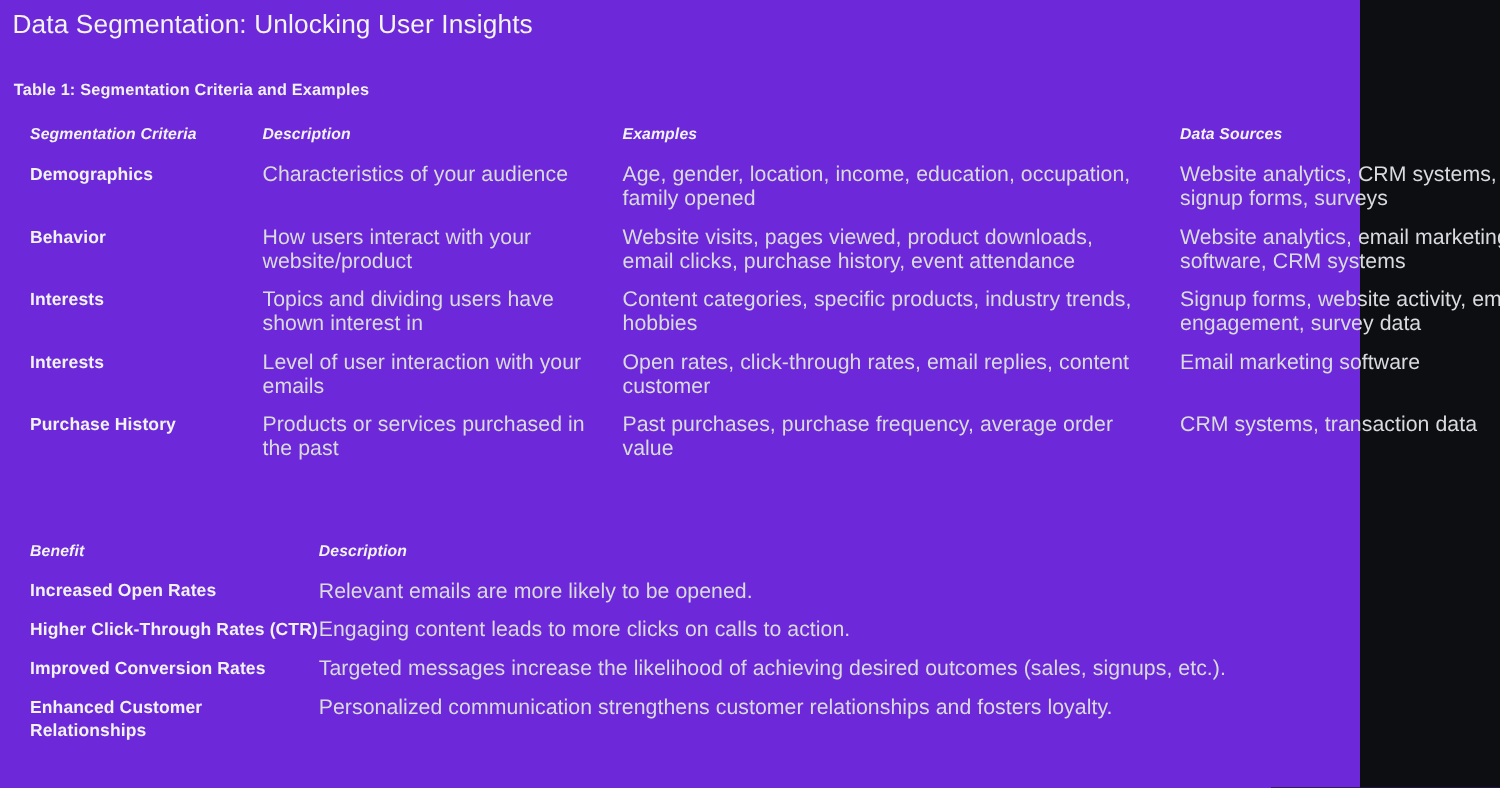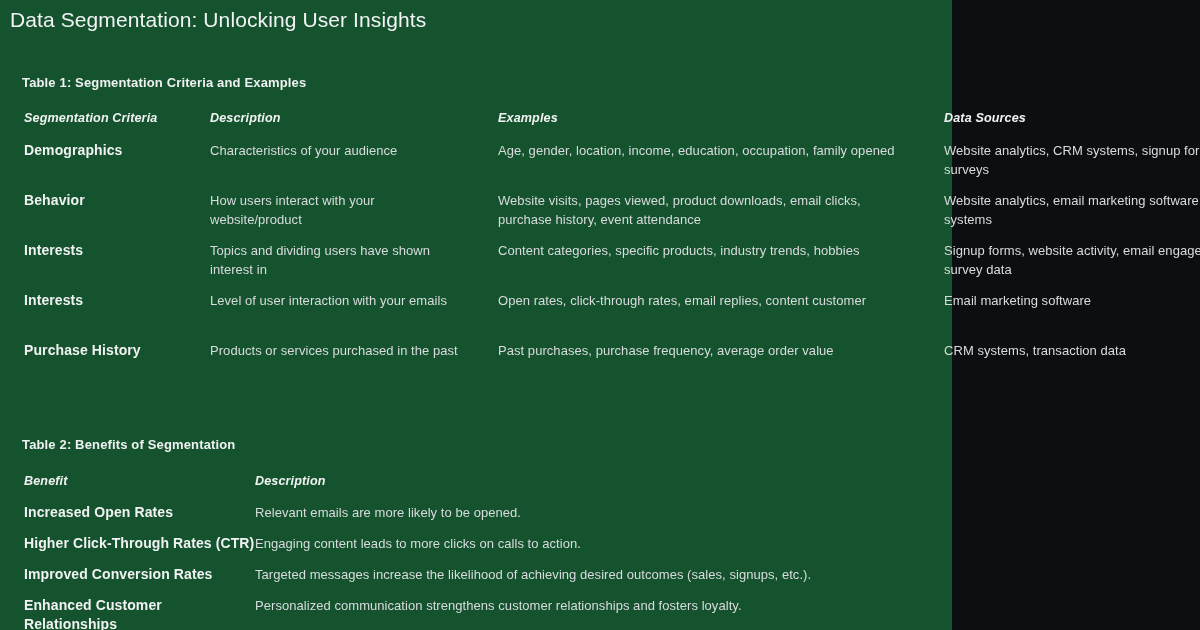--- a/index.html
+++ b/index.html
@@ -12,23 +12,23 @@
     width: 1200px;
     height: 630px;
     overflow: hidden;
     font-family: "Liberation Sans", sans-serif;
     color: #d9dbde;
     -webkit-font-smoothing: antialiased;
   }
 
   .page {
     position: relative;
-    width: 952px;
+    width: 1088px;
     height: 630px;
-    background: #14532d;
+    background: #6d28d9;
     box-sizing: border-box;
     padding: 0 10px;
   }
 
   
   .page-title {
     margin: 0;
     padding-top: 7px;
     font-size: 21px;
     font-weight: 400;
@@ -45,21 +45,21 @@
     color: #dadcdf;
     letter-spacing: 0.05px;
   }
 
   
   .table-block { margin: 0; }
   #table1-block { padding-top: 29px; }
   #table2-block { padding-top: 33px; }
 
   .table-caption {
-    margin: 12px;
+    margin: 1px;
     font-size: 13px;
     font-weight: 700;
     line-height: 17px;
     color: #f0f1f2;
     letter-spacing: 0.15px;
   }
 
   table {
     border-collapse: collapse;
     border-spacing: 0;
@@ -81,21 +81,21 @@
     font-size: 12.6px;
     font-weight: 700;
     line-height: 17px;
     color: #f1f2f3;
     letter-spacing: 0.12px;
     padding-bottom: 14px;
     font-style: italic;
   }
 
   td {
-    font-size: 13px;
+    font-size: 17px;
     line-height: 19px;
     color: #d9dbde;
     letter-spacing: 0.05px;
     padding-bottom: 12px;
   }
 
   td.rowhead {
     font-weight: 700;
     color: #f1f2f3;
     font-size: 14px;
@@ -167,21 +167,20 @@
           <td class="c1 rowhead">Purchase History</td>
           <td class="c2">Products or services purchased in the past</td>
           <td class="c3">Past purchases, purchase frequency, average order value</td>
           <td class="c4">CRM systems, transaction data</td>
         </tr>
       </tbody>
     </table>
   </section>
 
   <section class="table-block" id="table2-block">
-    <h2 class="table-caption">Table 2: Benefits of Segmentation</h2>
 
     <table id="table2">
       <thead>
         <tr>
           <th class="c1">Benefit</th>
           <th class="c2">Description</th>
         </tr>
       </thead>
       <tbody>
         <tr>

